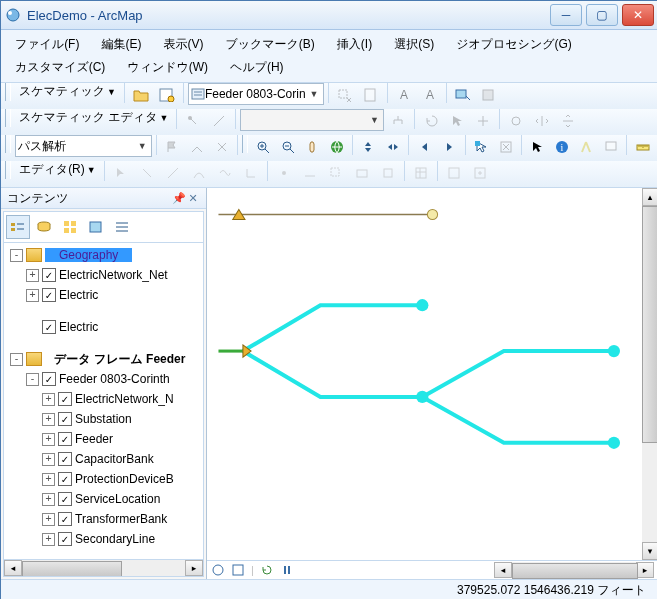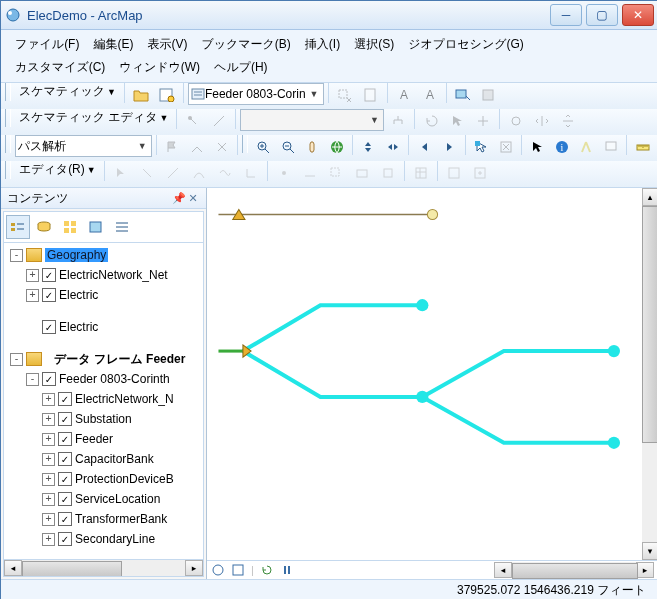--- a/index.html
+++ b/index.html
@@ -4,21 +4,21 @@
 <style>
 html,body{margin:0;padding:0;font-family:"MS Gothic",sans-serif;font-size:12px;background:#d4e4f7}
 .window{width:657px;height:599px;background:#eef5fd;border:1px solid #4a7ab0;box-shadow:2px 2px 6px rgba(0,0,0,.3);display:flex;flex-direction:column}
 .titlebar{height:28px;background:linear-gradient(#f4f8fc,#d8e7f8);display:flex;align-items:center;padding:0 4px;border-bottom:1px solid #a8c5e6}
 .titlebar .icon{width:16px;height:16px;margin-right:6px;display:flex;align-items:center;justify-content:center}
 .titlebar .title{flex:1;color:#1a4c8e;font-size:13px}
 .winbtns{display:flex;gap:4px}
 .winbtn{width:30px;height:20px;border:1px solid #8bb3d9;border-radius:3px;background:linear-gradient(#eef6fd,#cde1f3);display:flex;align-items:center;justify-content:center;font-family:sans-serif;font-size:12px;color:#1a4c8e;cursor:pointer}
 .winbtn.close{background:linear-gradient(#f28a7c,#da4b3a);color:#fff;border-color:#b03a2a}
 .menubar{padding:3px 8px;background:#eef5fd}
-.menurow{display:flex;gap:2px;flex-wrap:wrap}
+.menurow{display:flex;gap:10px;flex-wrap:wrap}
 .menuitm{padding:3px 6px;color:#000;cursor:default}
 .toolbars{border-top:1px solid #c5d9ee;border-bottom:1px solid #c5d9ee}
 .toolbar{display:flex;height:26px;padding:0 4px;background:linear-gradient(#f7fbff,#e6f0fa);gap:2px}
 .grip{width:4px;height:18px;border-left:1px solid #9db8d0;border-right:1px solid #fff;margin-right:2px}
 .tlabel{color:#000;margin:0 4px;white-space:nowrap}
 .tlabel .dd{font-size:9px;margin-left:2px}
 .tbtn{width:22px;height:22px;display:flex;align-items:center;justify-content:center;border:1px solid transparent;border-radius:2px;cursor:pointer}
 .tbtn.dis{opacity:.45;cursor:default}
 .sep{width:1px;height:20px;background:#c5d9ee;margin:0 2px}
 .combo{height:20px;border:1px solid #a8bccf;background:#fff;display:flex;align-items:center;padding:0 2px;font-size:12px}
@@ -33,21 +33,21 @@
 .tabbar{height:26px;border-bottom:1px solid #c5d9ee;display:flex;align-items:center;padding:2px;gap:2px}
 .tabbtn{width:22px;height:22px;display:flex;align-items:center;justify-content:center;border:1px solid transparent;cursor:pointer}
 .tabbtn.act{border-color:#9db8d0;background:#e0eefb}
 .tree{flex:1;overflow:auto;padding:2px;font-size:12px}
 .trow{display:flex;align-items:center;height:20px;white-space:nowrap}
 .ex{width:11px;height:11px;border:1px solid #888;display:flex;align-items:center;justify-content:center;font-size:10px;line-height:1;margin-right:3px;font-family:monospace;color:#555;cursor:pointer}
 .spc{display:inline-block}
 .ck{width:12px;height:12px;border:1px solid #666;margin-right:3px;display:flex;align-items:center;justify-content:center;font-size:10px;color:#000;cursor:pointer}
 .lico{width:14px;height:12px;margin-right:3px;display:inline-block}
 .lico.grp{background:linear-gradient(#f8d77a,#e8b83a);border:1px solid #c89020}
-.sel{background:#3399ff;color:#0f172a;padding:0 2px}
+.sel{background:#3399ff;color:#4c1d95;padding:0 14px}
 .hscroll{height:16px;border-top:1px solid #c5d9ee;background:#efefef;display:flex;align-items:center}
 .hscroll .arrow{width:16px;height:14px;border:1px solid #b0b0b0;background:linear-gradient(#fafafa,#dedede);display:flex;align-items:center;justify-content:center;font-size:9px}
 .hscroll .track{flex:1;height:14px;background:#efefef;position:relative}
 .hscroll .thumb{position:absolute;left:0;width:60%;height:100%;background:linear-gradient(#e6e6e6,#c8c8c8);border:1px solid #a0a0a0}
 .map{flex:1;display:flex;flex-direction:column;background:#fff}
 .canvas{flex:1;position:relative;background:#fff;overflow:hidden}
 .vscroll{position:absolute;right:0;top:0;width:16px;height:100%;background:#efefef;display:flex;flex-direction:column}
 .vscroll .arrow{height:16px;border:1px solid #b0b0b0;background:linear-gradient(#fafafa,#dedede);display:flex;align-items:center;justify-content:center;font-size:9px}
 .vscroll .track{flex:1;position:relative}
 .vscroll .thumb{position:absolute;top:0;height:70%;width:100%;background:linear-gradient(90deg,#e6e6e6,#c8c8c8);border:1px solid #a0a0a0}

